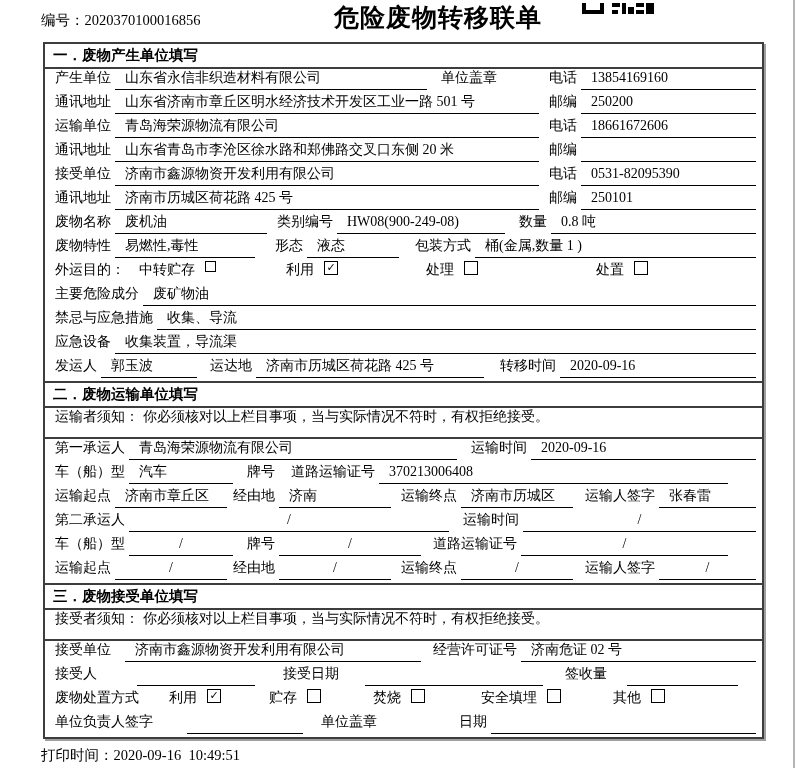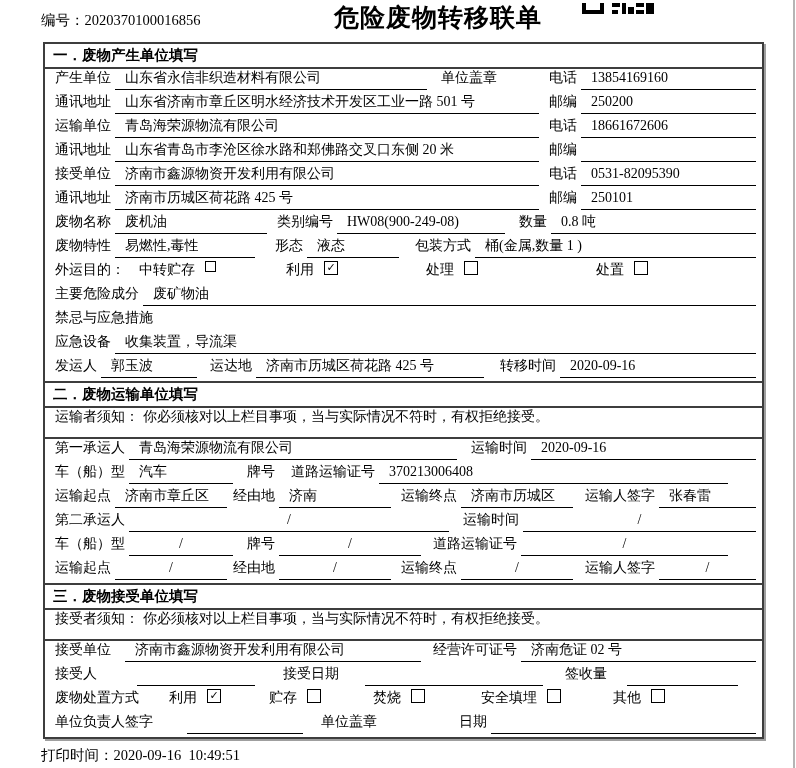--- a/index.html
+++ b/index.html
@@ -139,20 +139,21 @@
         <span class="cbx"></span>
       </div>
 
       <div class="row">
         <span class="lbl">主要危险成分</span>
         <span class="val fill">废矿物油</span>
       </div>
 
       <div class="row">
         <span class="lbl">禁忌与应急措施</span>
+        <span class="val fill">收集、导流</span>
       </div>
 
       <div class="row">
         <span class="lbl">应急设备</span>
         <span class="val fill">收集装置，导流渠</span>
       </div>
 
       <div class="row">
         <span class="lbl">发运人</span>
         <span class="val" style="width:96px">郭玉波</span>

